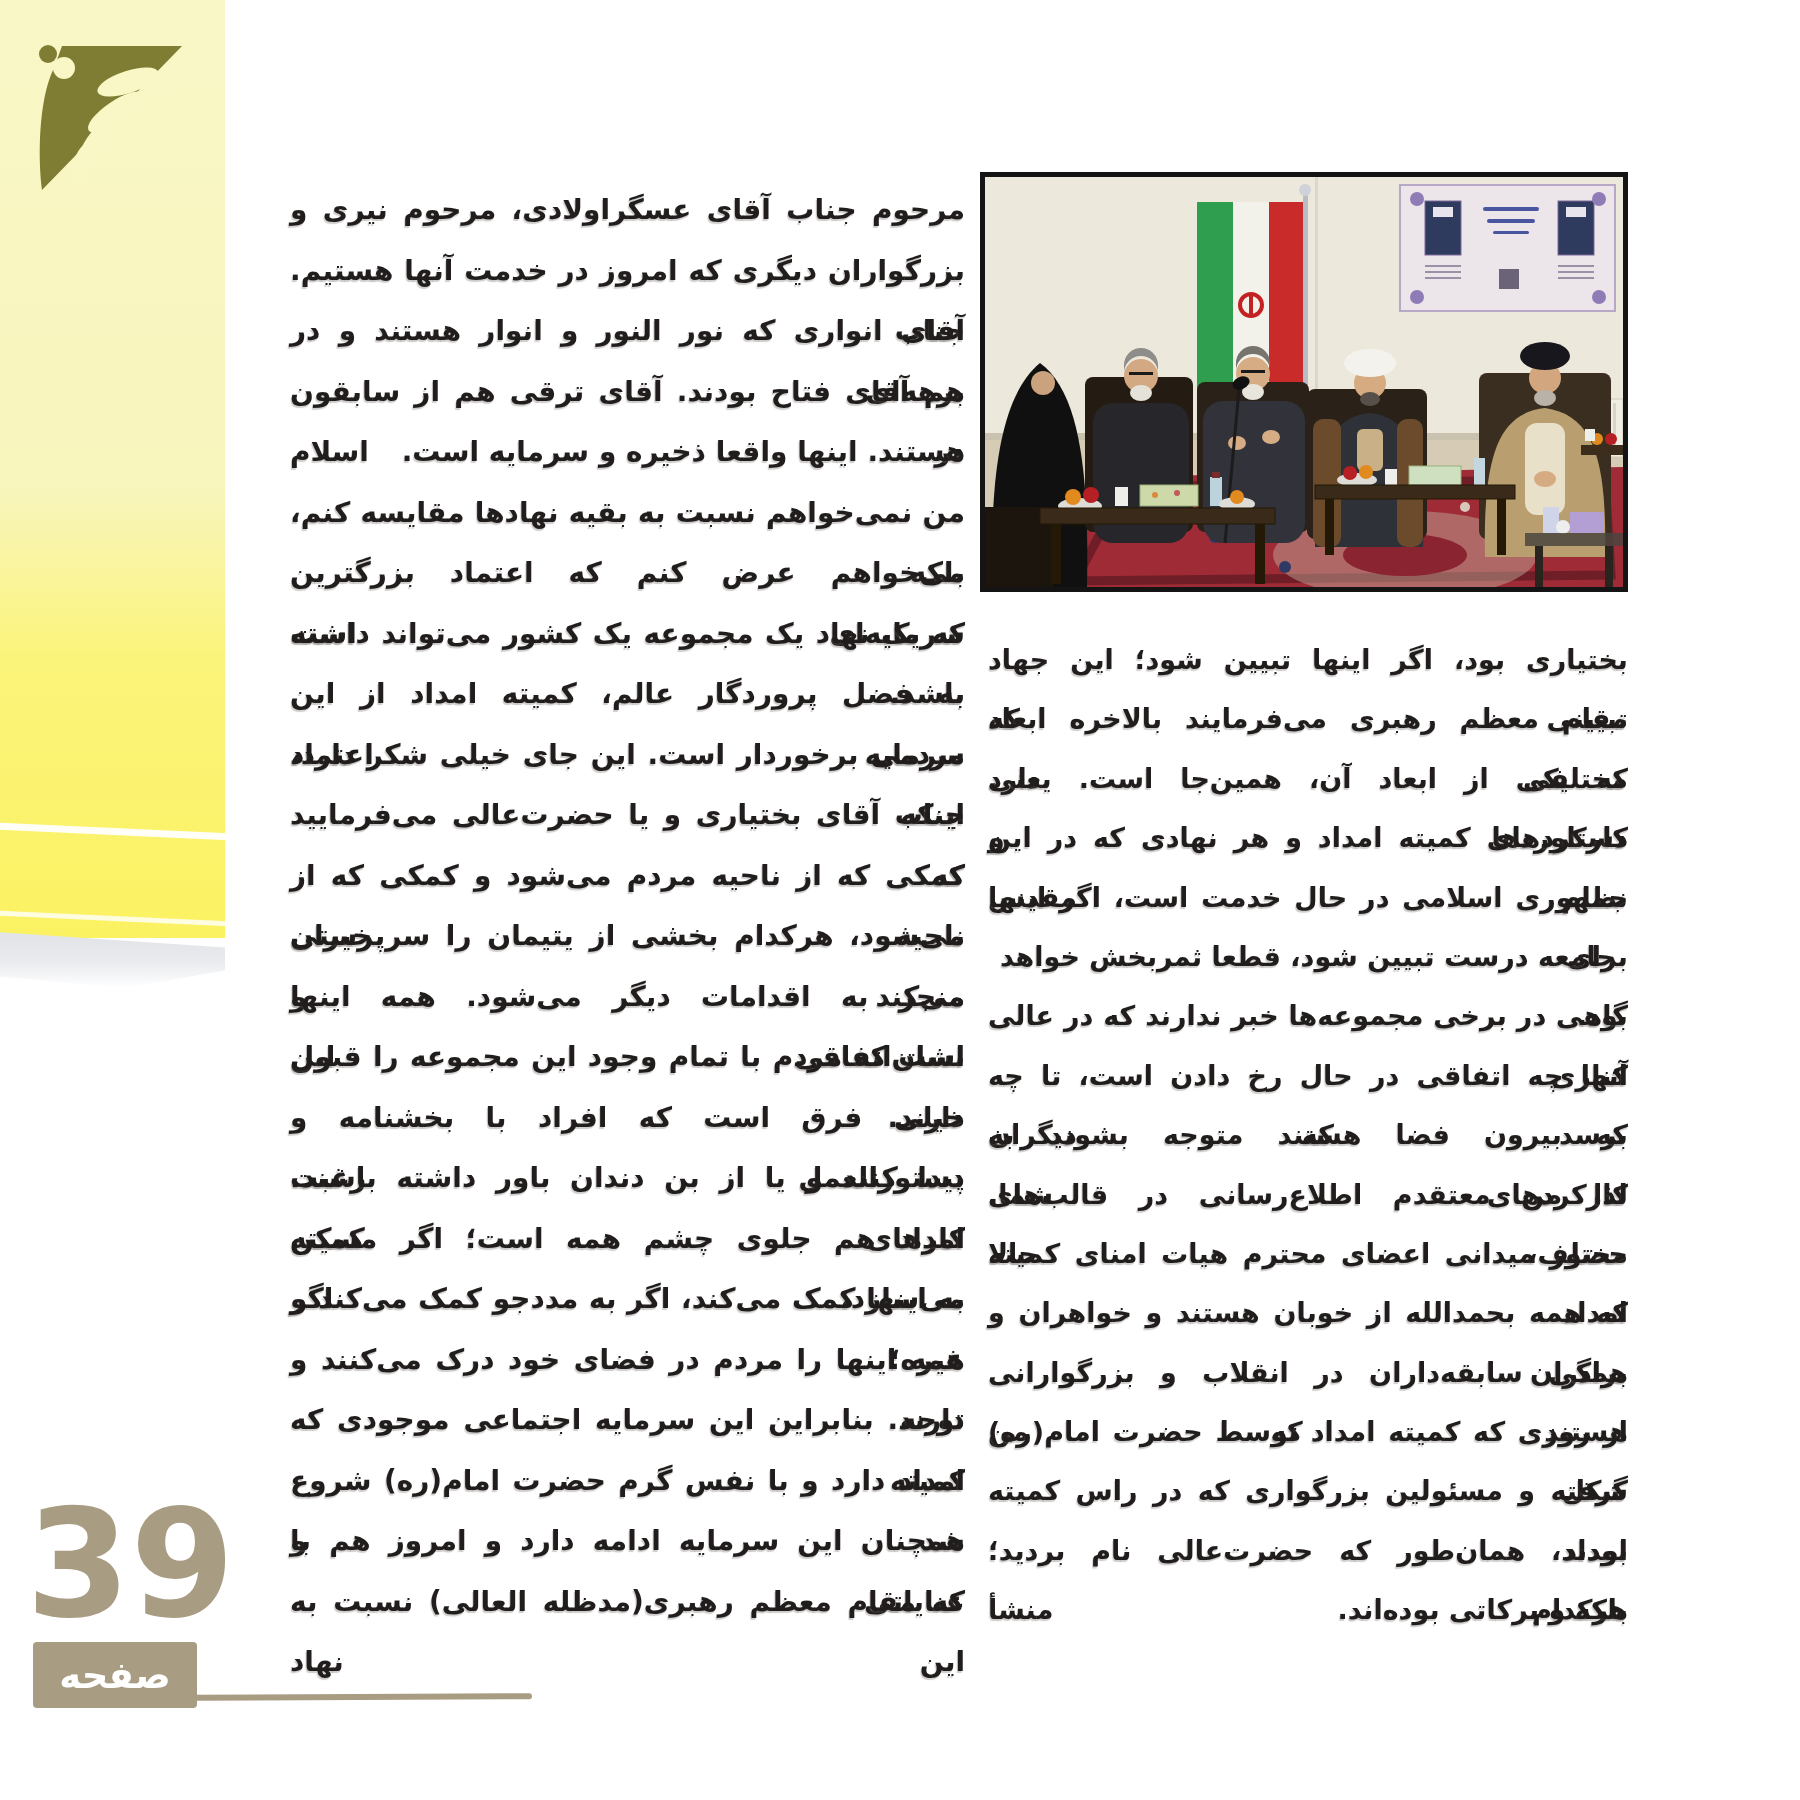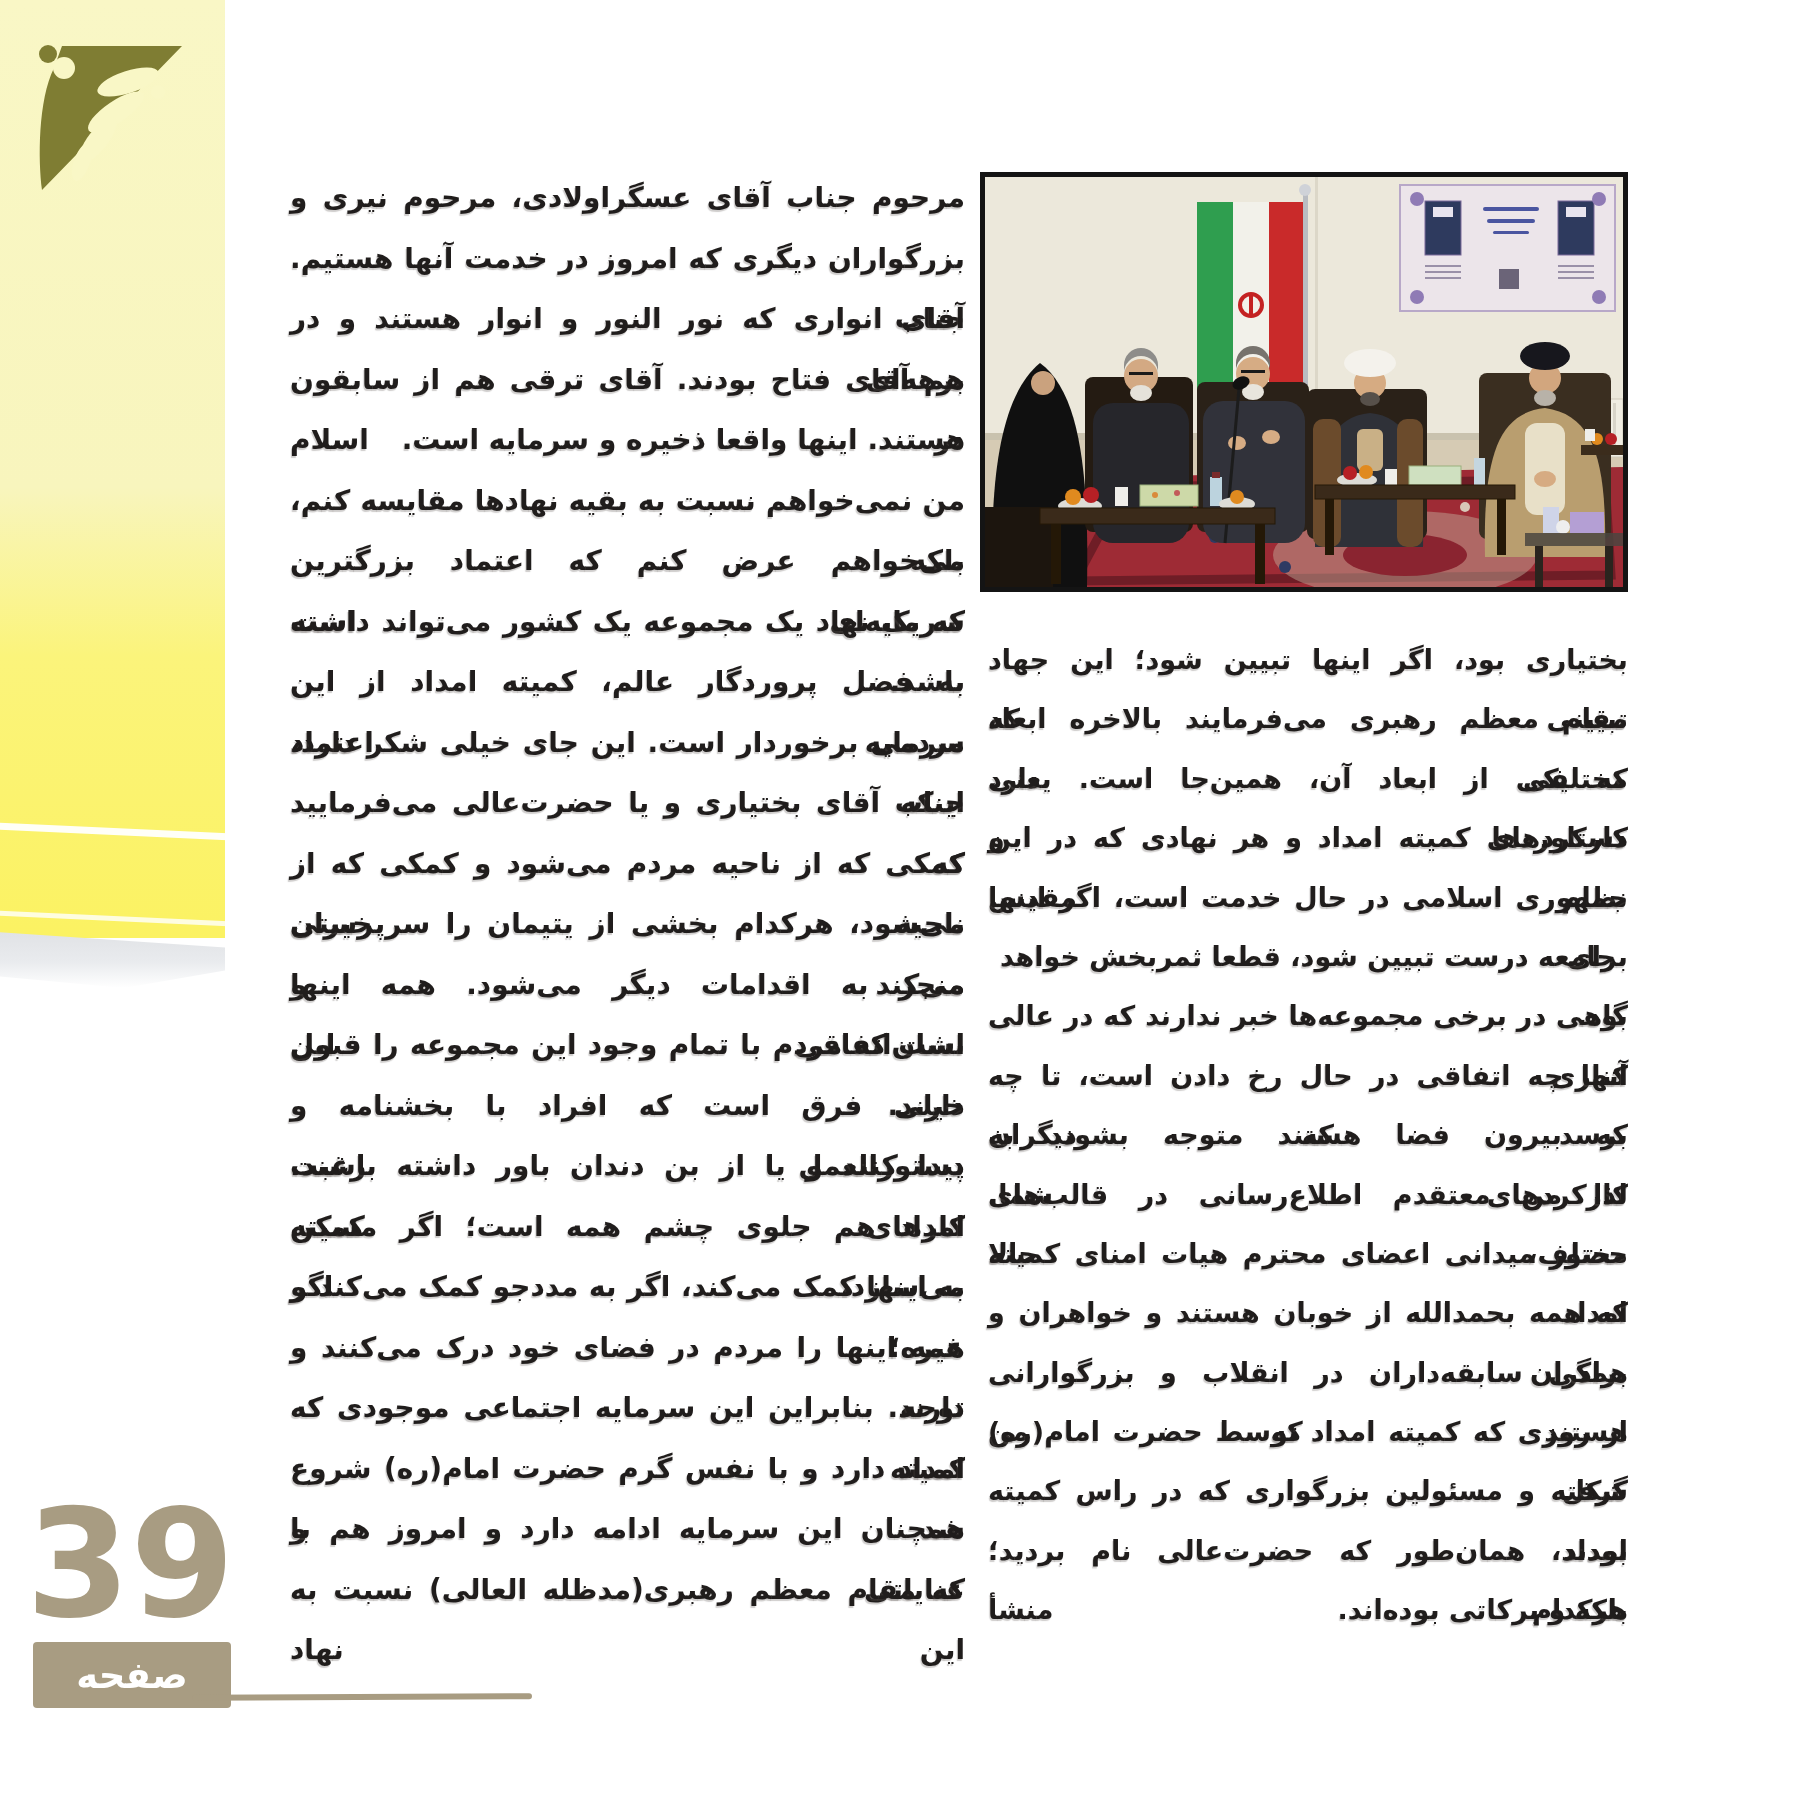--- a/index.html
+++ b/index.html
@@ -18,42 +18,42 @@
   .tear{
     position:absolute;left:0;top:930px;width:225px;height:58px;
     background:linear-gradient(180deg,#e0e2e5 0%,#e9ebee 55%,#ffffff 100%);
     clip-path:polygon(0 4%,100% 30%,100% 70%,55% 100%,0 80%);
   }
   .logo{position:absolute;left:30px;top:40px}
 
   
   .col{position:absolute;direction:rtl;color:#201d1c;font-weight:bold;
        text-shadow:-1px 2px 1px rgba(95,90,85,.30)}
-  .col-left{left:290px;top:168px;width:675px}
+  .col-left{left:290px;top:180px;width:675px}
   .col-right{left:988px;top:630px;width:640px}
   .ln{text-align:justify;text-align-last:justify}
   .col-left  .ln{font-size:28px;line-height:60.5px;height:60.5px}
   .col-right .ln{font-size:27px;line-height:59.4px;height:59.4px}
   .ln.pe{text-align:center;text-align-last:right}
 
   
   .photo{
     position:absolute;left:980px;top:172px;width:648px;height:420px;
     box-sizing:border-box;border:5px solid #141414;background:#ece8db;
   }
   .photo svg{display:block}
 
   
   .page-num{
     position:absolute;left:26px;top:1497px;width:172px;height:135px;
     font-size:150px;line-height:135px;text-align:center;
     color:#a89c82;font-weight:bold;
   }
   .page-box{
-    position:absolute;left:33px;top:1642px;width:198px;height:66px;
+    position:absolute;left:33px;top:1642px;width:164px;height:66px;
     background:#a89c82;border-radius:4px;
     display:flex;align-items:center;justify-content:center;
     color:#ffffff;font-size:37px;font-weight:bold;direction:rtl;
   }
   .page-rule{
     position:absolute;left:192px;top:1694px;width:340px;height:6px;
     background:#a89c82;border-radius:3px;transform:rotate(-0.25deg);
   }
 </style>
 </head>

